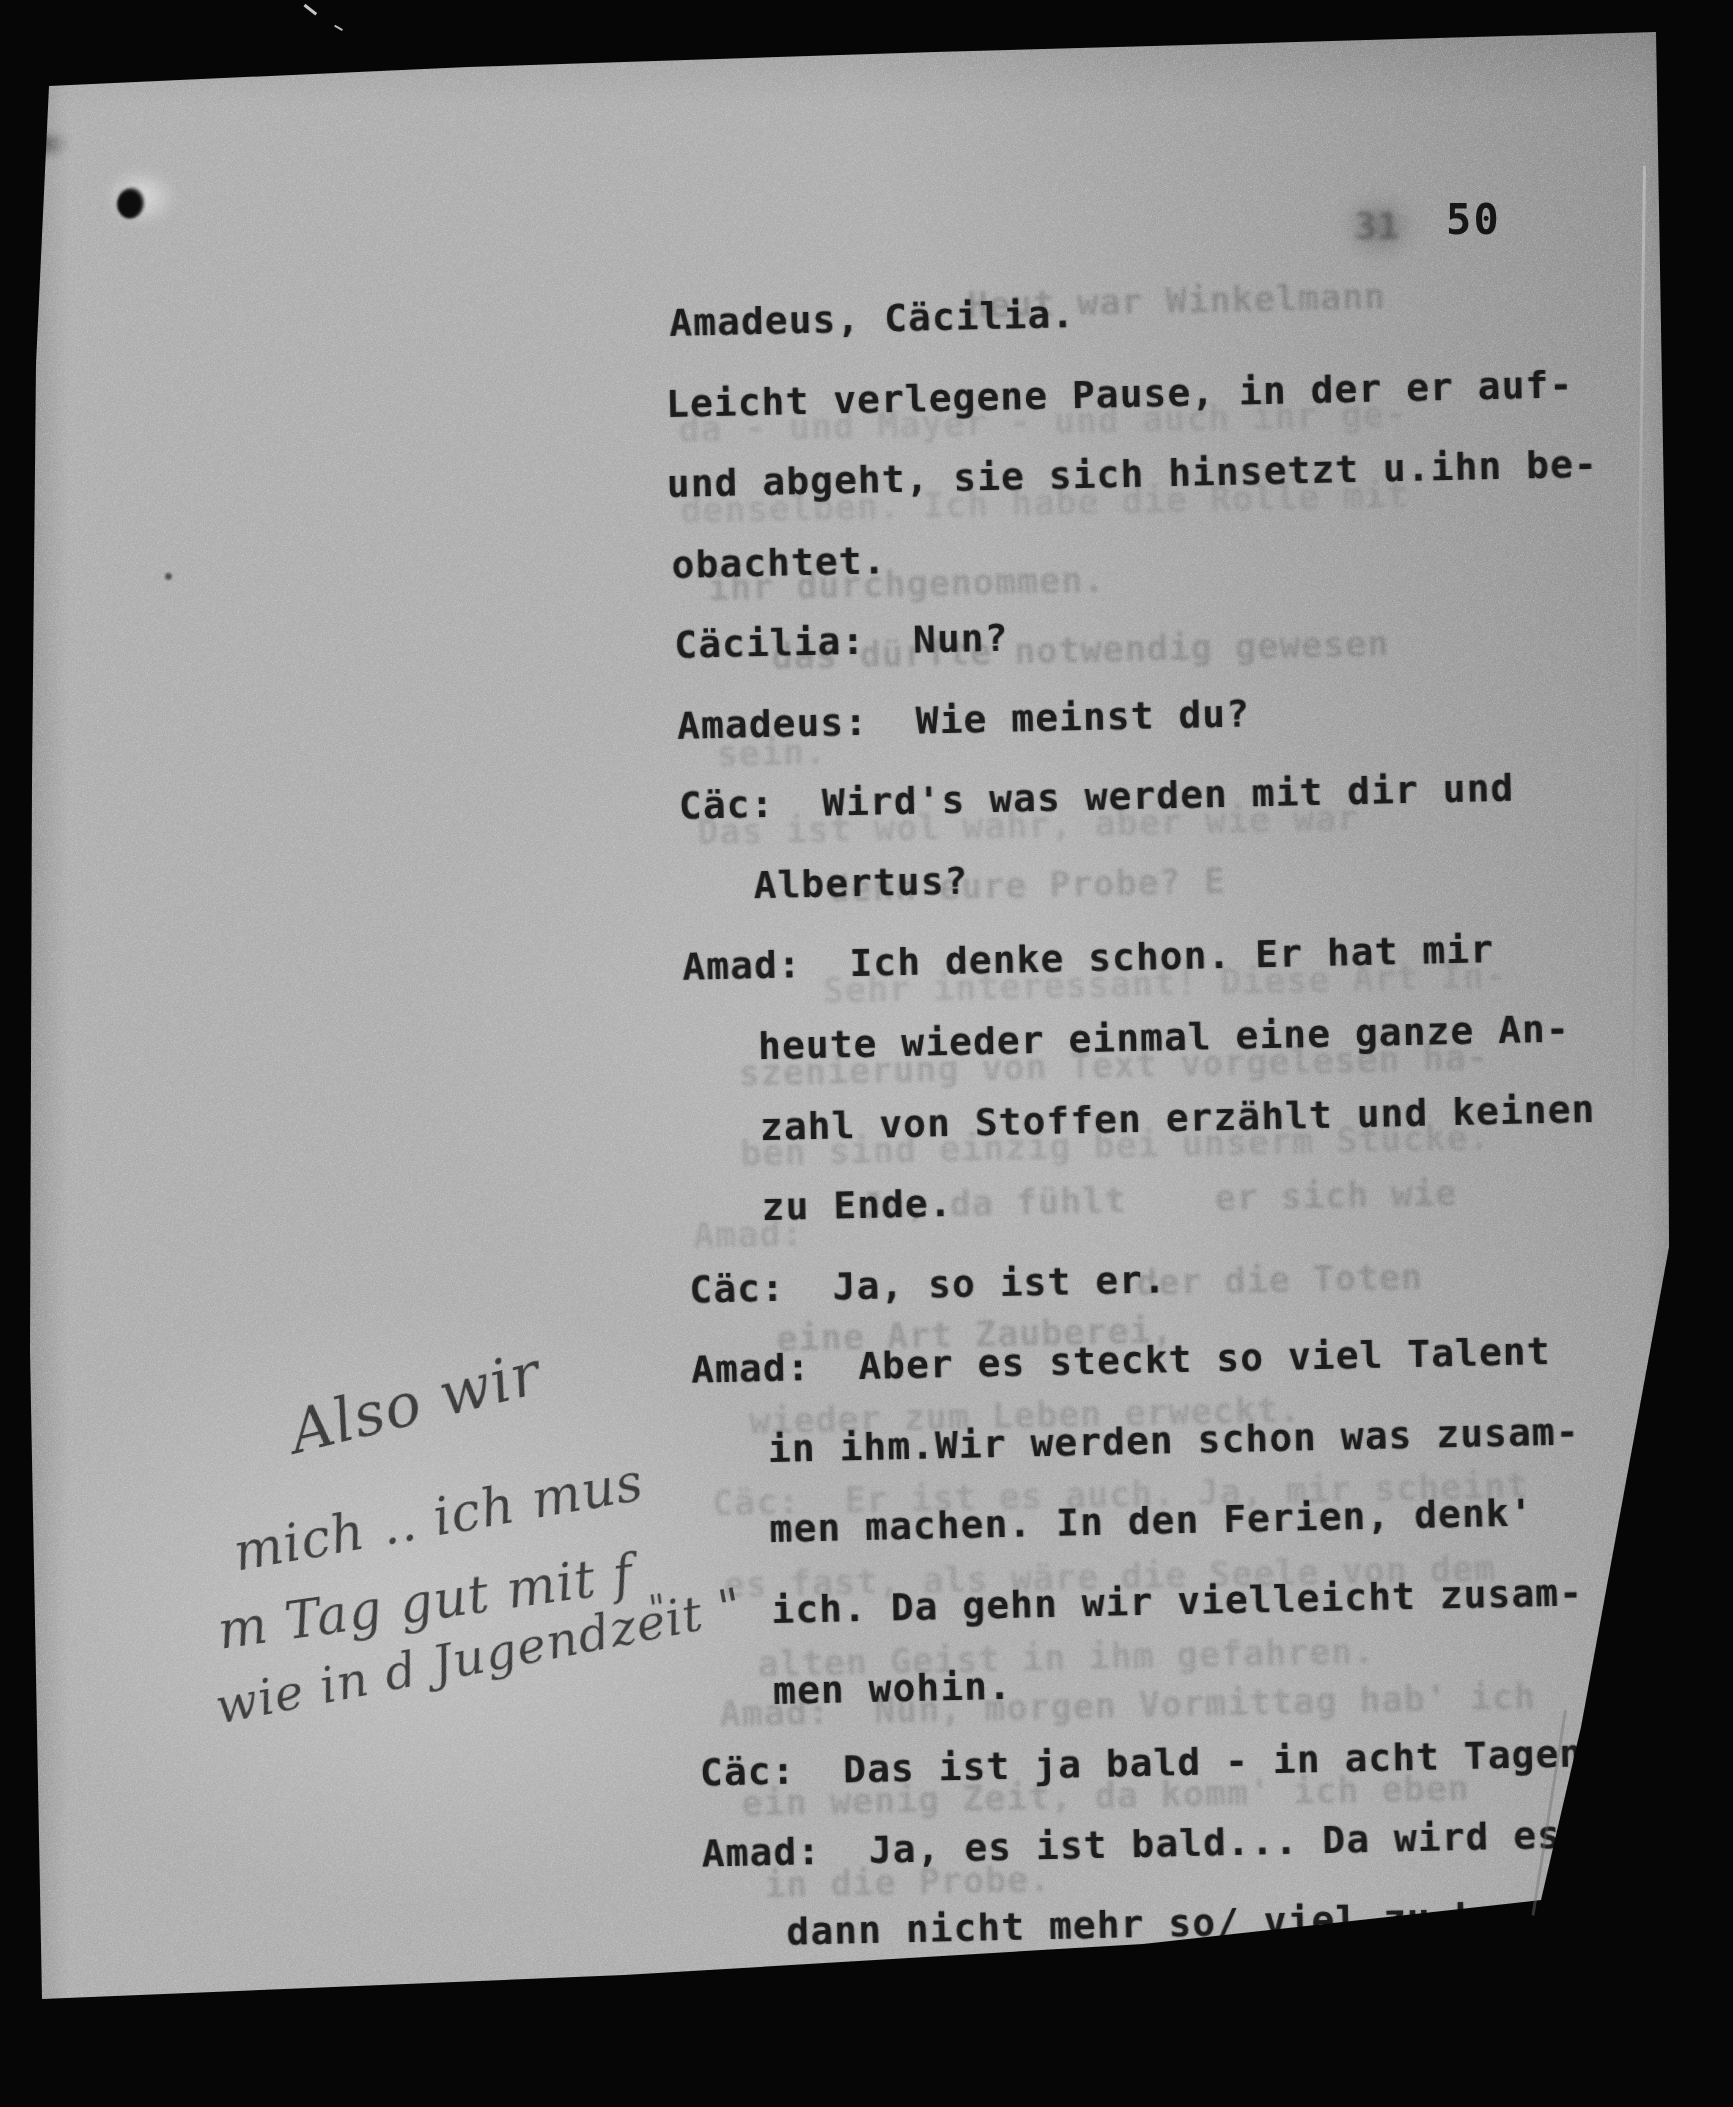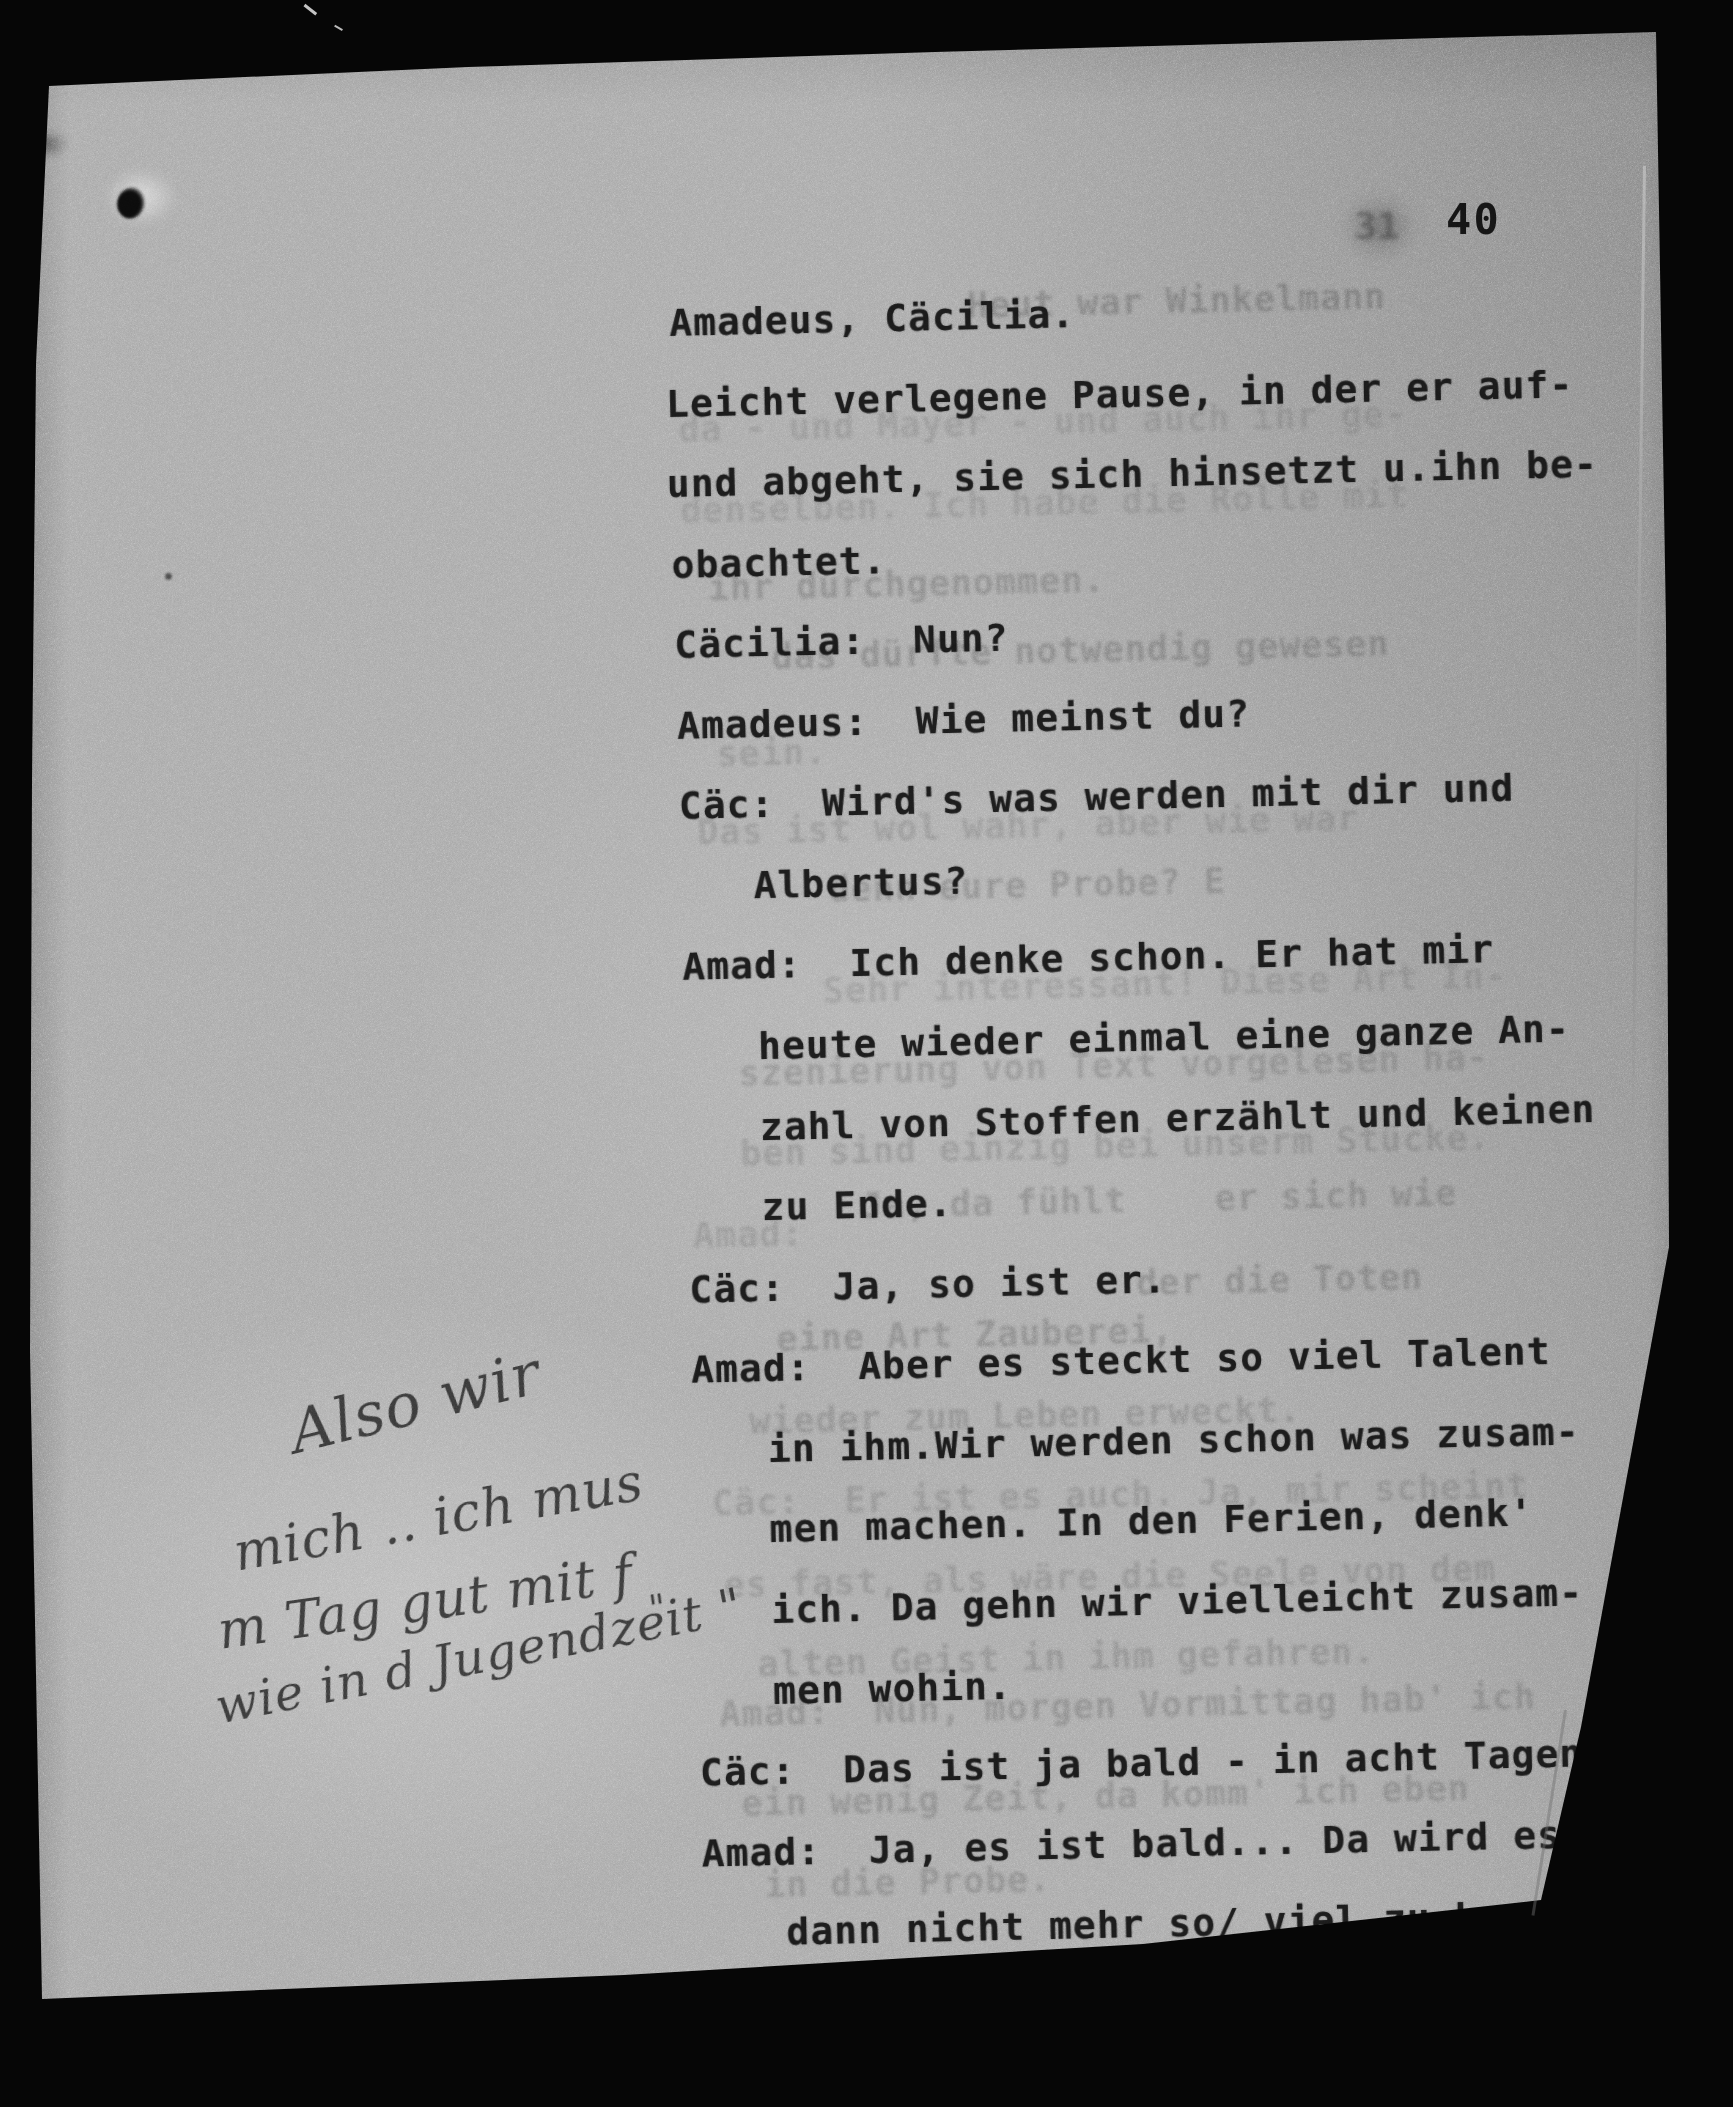--- a/index.html
+++ b/index.html
@@ -243,21 +243,21 @@
     <div class="hand-layer">
         <div class="hand-line" style="left: 291px; top: 1398px; font-size: 60px; transform: rotate(-14deg);">Also wir</div>
         <div class="hand-line" style="left: 234px; top: 1523px; font-size: 52px; transform: rotate(-10deg);">mich .. ich mus</div>
         <div class="hand-line" style="left: 218px; top: 1601px; font-size: 52px; transform: rotate(-8deg);">m Tag gut mit f</div>
         <div class="hand-line" style="left: 216px; top: 1679px; font-size: 49px; transform: rotate(-11deg);">wie in d Jugendzeit "</div>
         <div class="hand-line" style="left: 649px; top: 1588px; font-size: 37px; transform: rotate(-8deg);">"</div>
       </div>
 
     <div class="number-smudge"></div>
     <div class="ghost-page-number">31</div>
-    <div class="page-number">40</div>
+    <div class="page-number">50</div>
 
     <div class="hole-halo"></div>
     <div class="hole"></div>
     <div class="edge-smudge"></div>
     <div class="fleck"></div>
 
     <svg class="grain" xmlns="http://www.w3.org/2000/svg" width="1734" height="2108" viewBox="0 0 3336 4056">
       <filter id="grainF" x="0" y="0" width="100%" height="100%">
         <feTurbulence type="fractalNoise" baseFrequency="0.85" numOctaves="2" seed="7" stitchTiles="stitch"></feTurbulence>
         <feColorMatrix type="saturate" values="0"></feColorMatrix>

